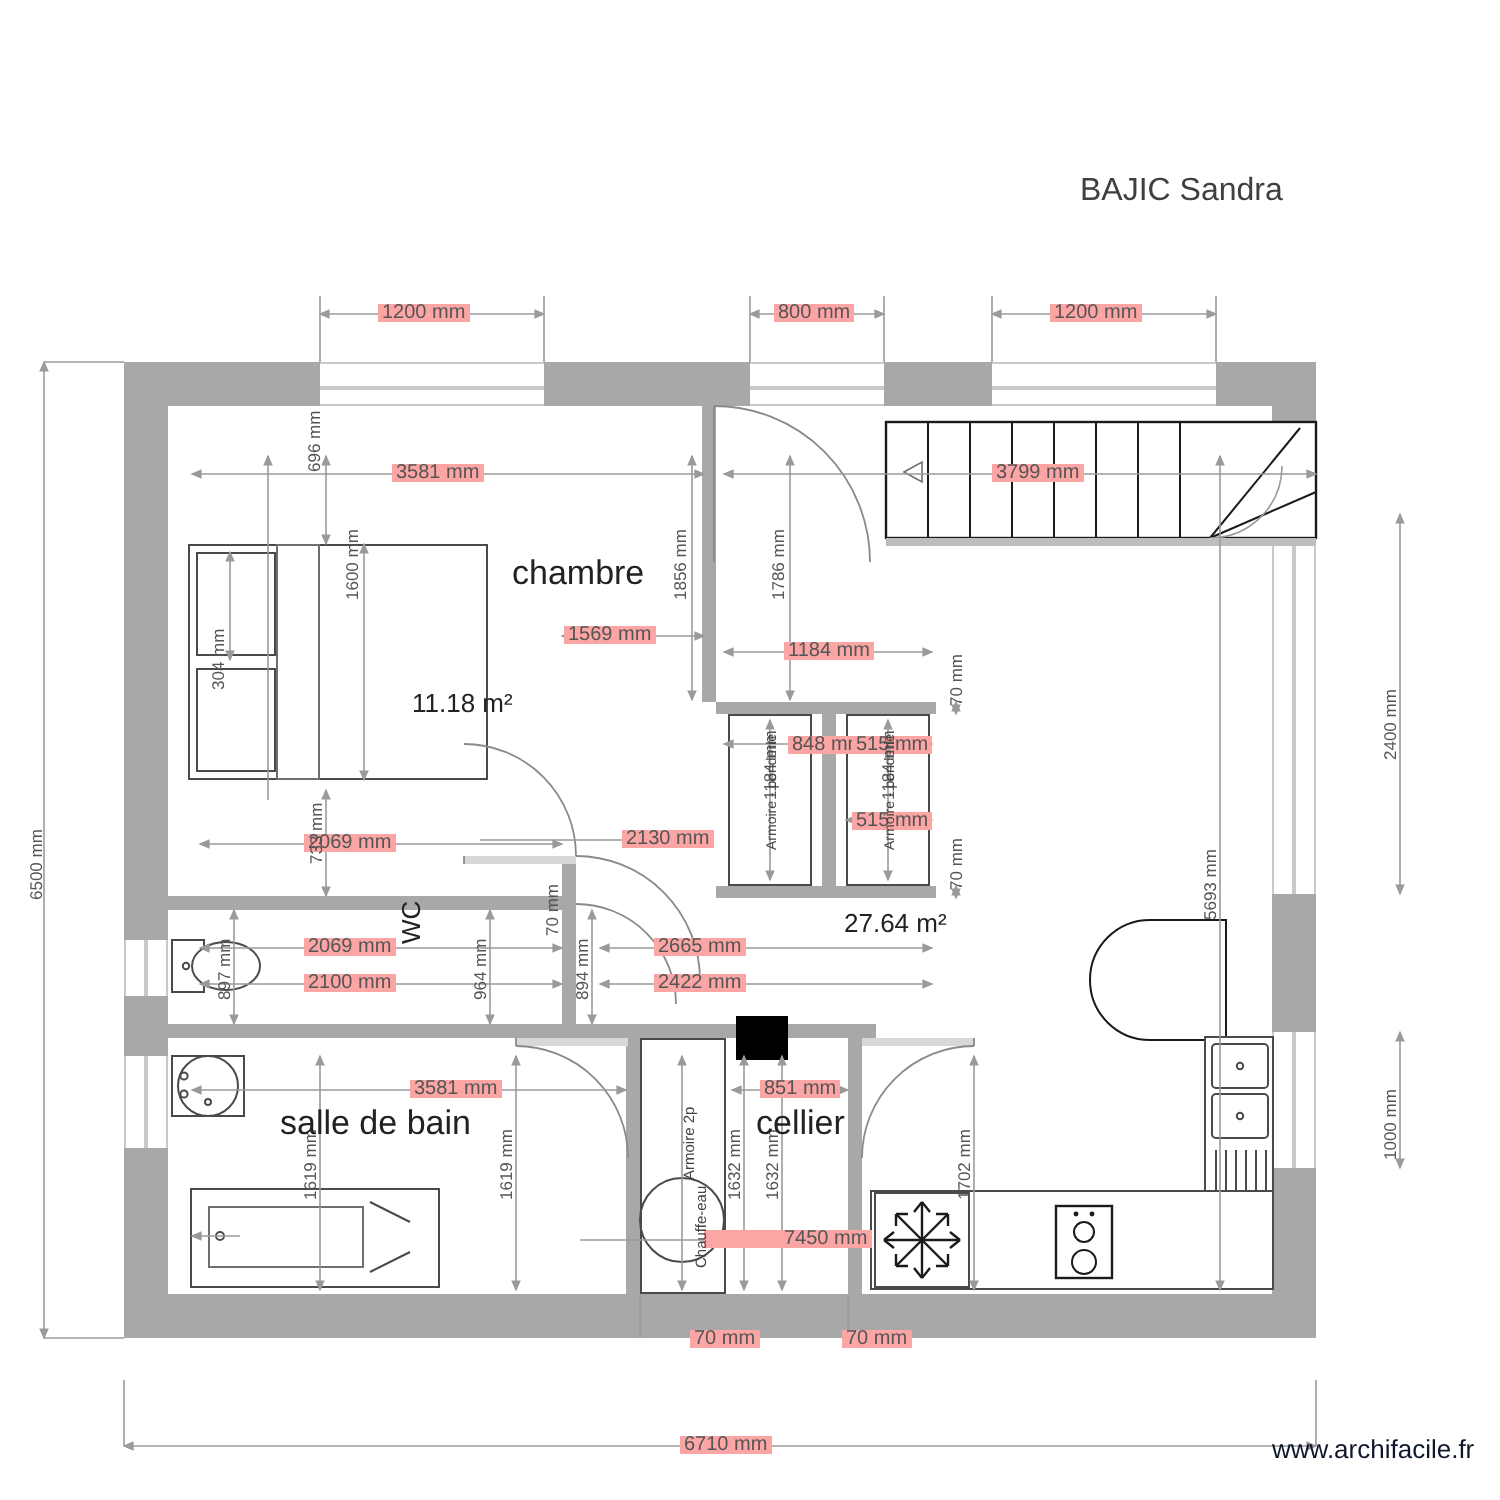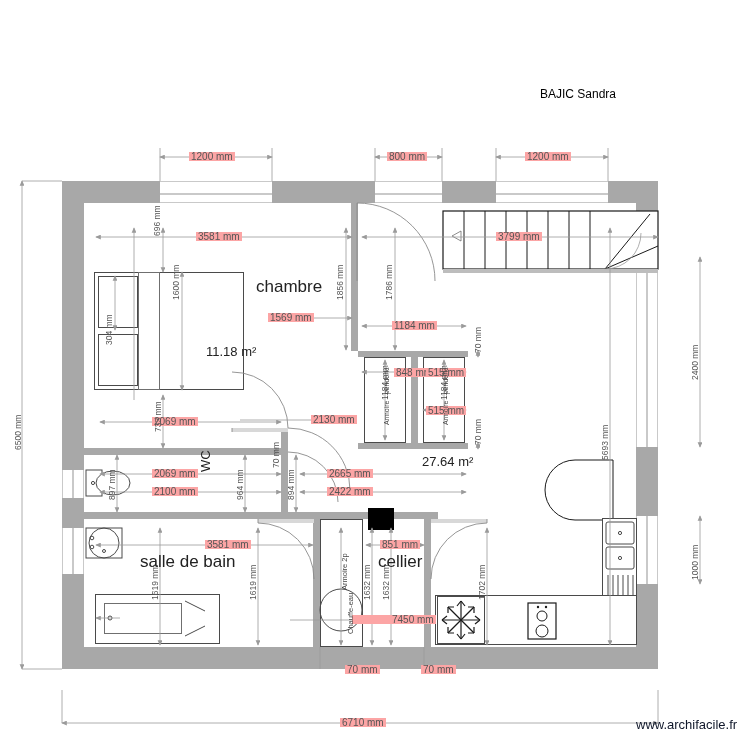--- a/index.html
+++ b/index.html
@@ -5,21 +5,21 @@
 <style>
   html,body{margin:0;padding:0;background:#ffffff;}
   body{width:750px;height:750px;position:relative;overflow:hidden;
        font-family:"Liberation Sans","DejaVu Sans",sans-serif;color:#333;}
   #stage{position:absolute;inset:0;width:750px;height:750px;}
   .abs{position:absolute;}
   .dimtext{position:absolute;font-size:10px;color:#555;white-space:nowrap;
            background:#fca5a5;padding:0 2px;line-height:9px;}
   .roomlabel{position:absolute;font-size:17px;color:#222;white-space:nowrap;}
   .arealabel{position:absolute;font-size:13px;color:#222;white-space:nowrap;}
-  .title{position:absolute;font-size:12px;color:#000000;white-space:nowrap;}
+  .title{position:absolute;font-size:16px;color:#404040;white-space:nowrap;}
   .brand{position:absolute;font-size:13px;color:#0f172a;white-space:nowrap;}
   .wall{position:absolute;background:#a8a8a8;}
   .furn{position:absolute;border:1px solid #4a4a4a;background:#fff;box-sizing:border-box;}
   .furnthin{position:absolute;border:1px solid #6f6f6f;background:#fff;box-sizing:border-box;}
   .win{position:absolute;background:#ffffff;border-top:1px solid #c9c9c9;border-bottom:1px solid #c9c9c9;box-sizing:border-box;}
   .winline{position:absolute;background:#c9c9c9;}
   svg{position:absolute;left:0;top:0;overflow:visible;}
   .vtext{position:absolute;font-size:8.5px;color:#555;white-space:nowrap;line-height:9px;}
 </style>
 </head>
@@ -311,21 +311,21 @@
   <div class="dimtext" style="left:189px;top:152px;">1200 mm</div>
   <div class="dimtext" style="left:387px;top:152px;">800 mm</div>
   <div class="dimtext" style="left:525px;top:152px;">1200 mm</div>
 
   <div class="dimtext" style="left:196px;top:232px;">3581 mm</div>
   <div class="dimtext" style="left:496px;top:232px;">3799 mm</div>
 
   <div class="vtext" style="left:153px;top:236px;transform:rotate(-90deg);transform-origin:left top;">696 mm</div>
   <div class="vtext" style="left:172px;top:300px;transform:rotate(-90deg);transform-origin:left top;">1600 mm</div>
   <div class="vtext" style="left:105px;top:345px;transform:rotate(-90deg);transform-origin:left top;">304 mm</div>
-  <div class="dimtext" style="left:268px;top:313px;">1569 mm</div>
+  <div class="dimtext" style="left:282px;top:313px;">1569 mm</div>
   <div class="vtext" style="left:336px;top:300px;transform:rotate(-90deg);transform-origin:left top;">1856 mm</div>
   <div class="vtext" style="left:385px;top:300px;transform:rotate(-90deg);transform-origin:left top;">1786 mm</div>
   <div class="dimtext" style="left:392px;top:321px;">1184 mm</div>
 
   <div class="dimtext" style="left:366px;top:368px;margin-left:28px;">848 mm</div>
   <div class="dimtext" style="left:426px;top:368px;">515 mm</div>
   <div class="dimtext" style="left:426px;top:406px;">515 mm</div>
   <div class="vtext" style="left:381px;top:400px;transform:rotate(-90deg);transform-origin:left top;">1184 mm</div>
   <div class="vtext" style="left:440px;top:400px;transform:rotate(-90deg);transform-origin:left top;">1184 mm</div>
   <div class="vtext" style="left:474px;top:353px;transform:rotate(-90deg);transform-origin:left top;">70 mm</div>

